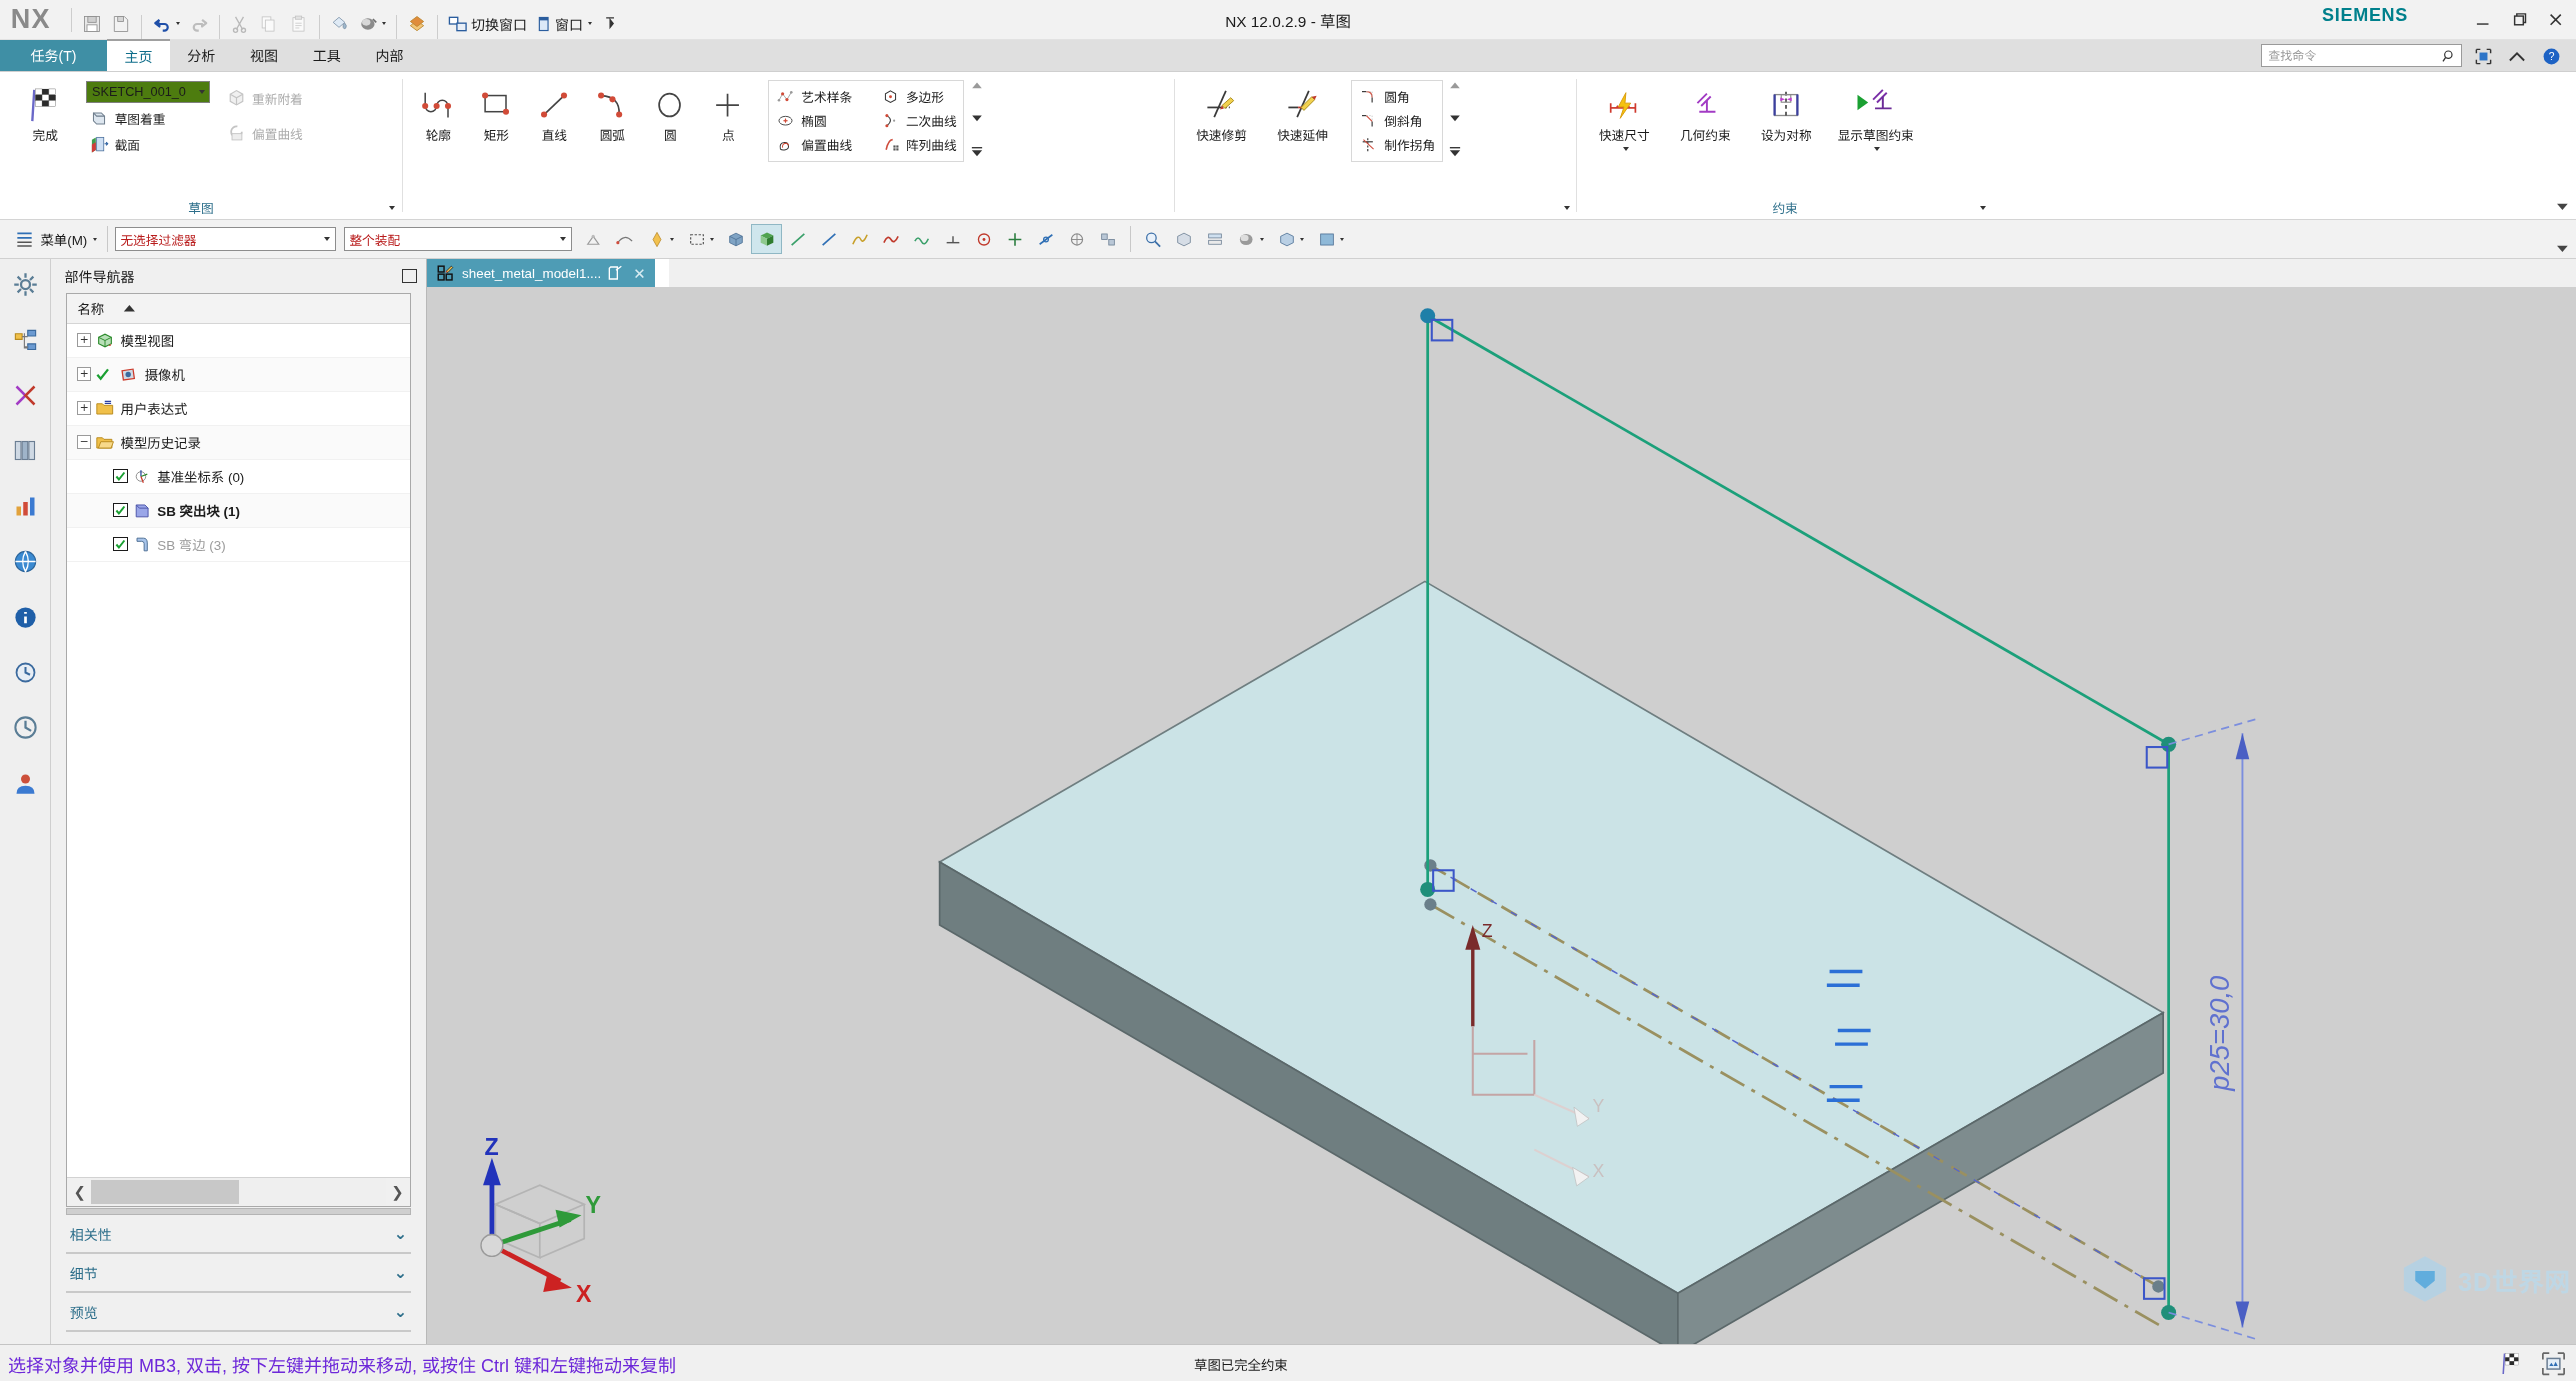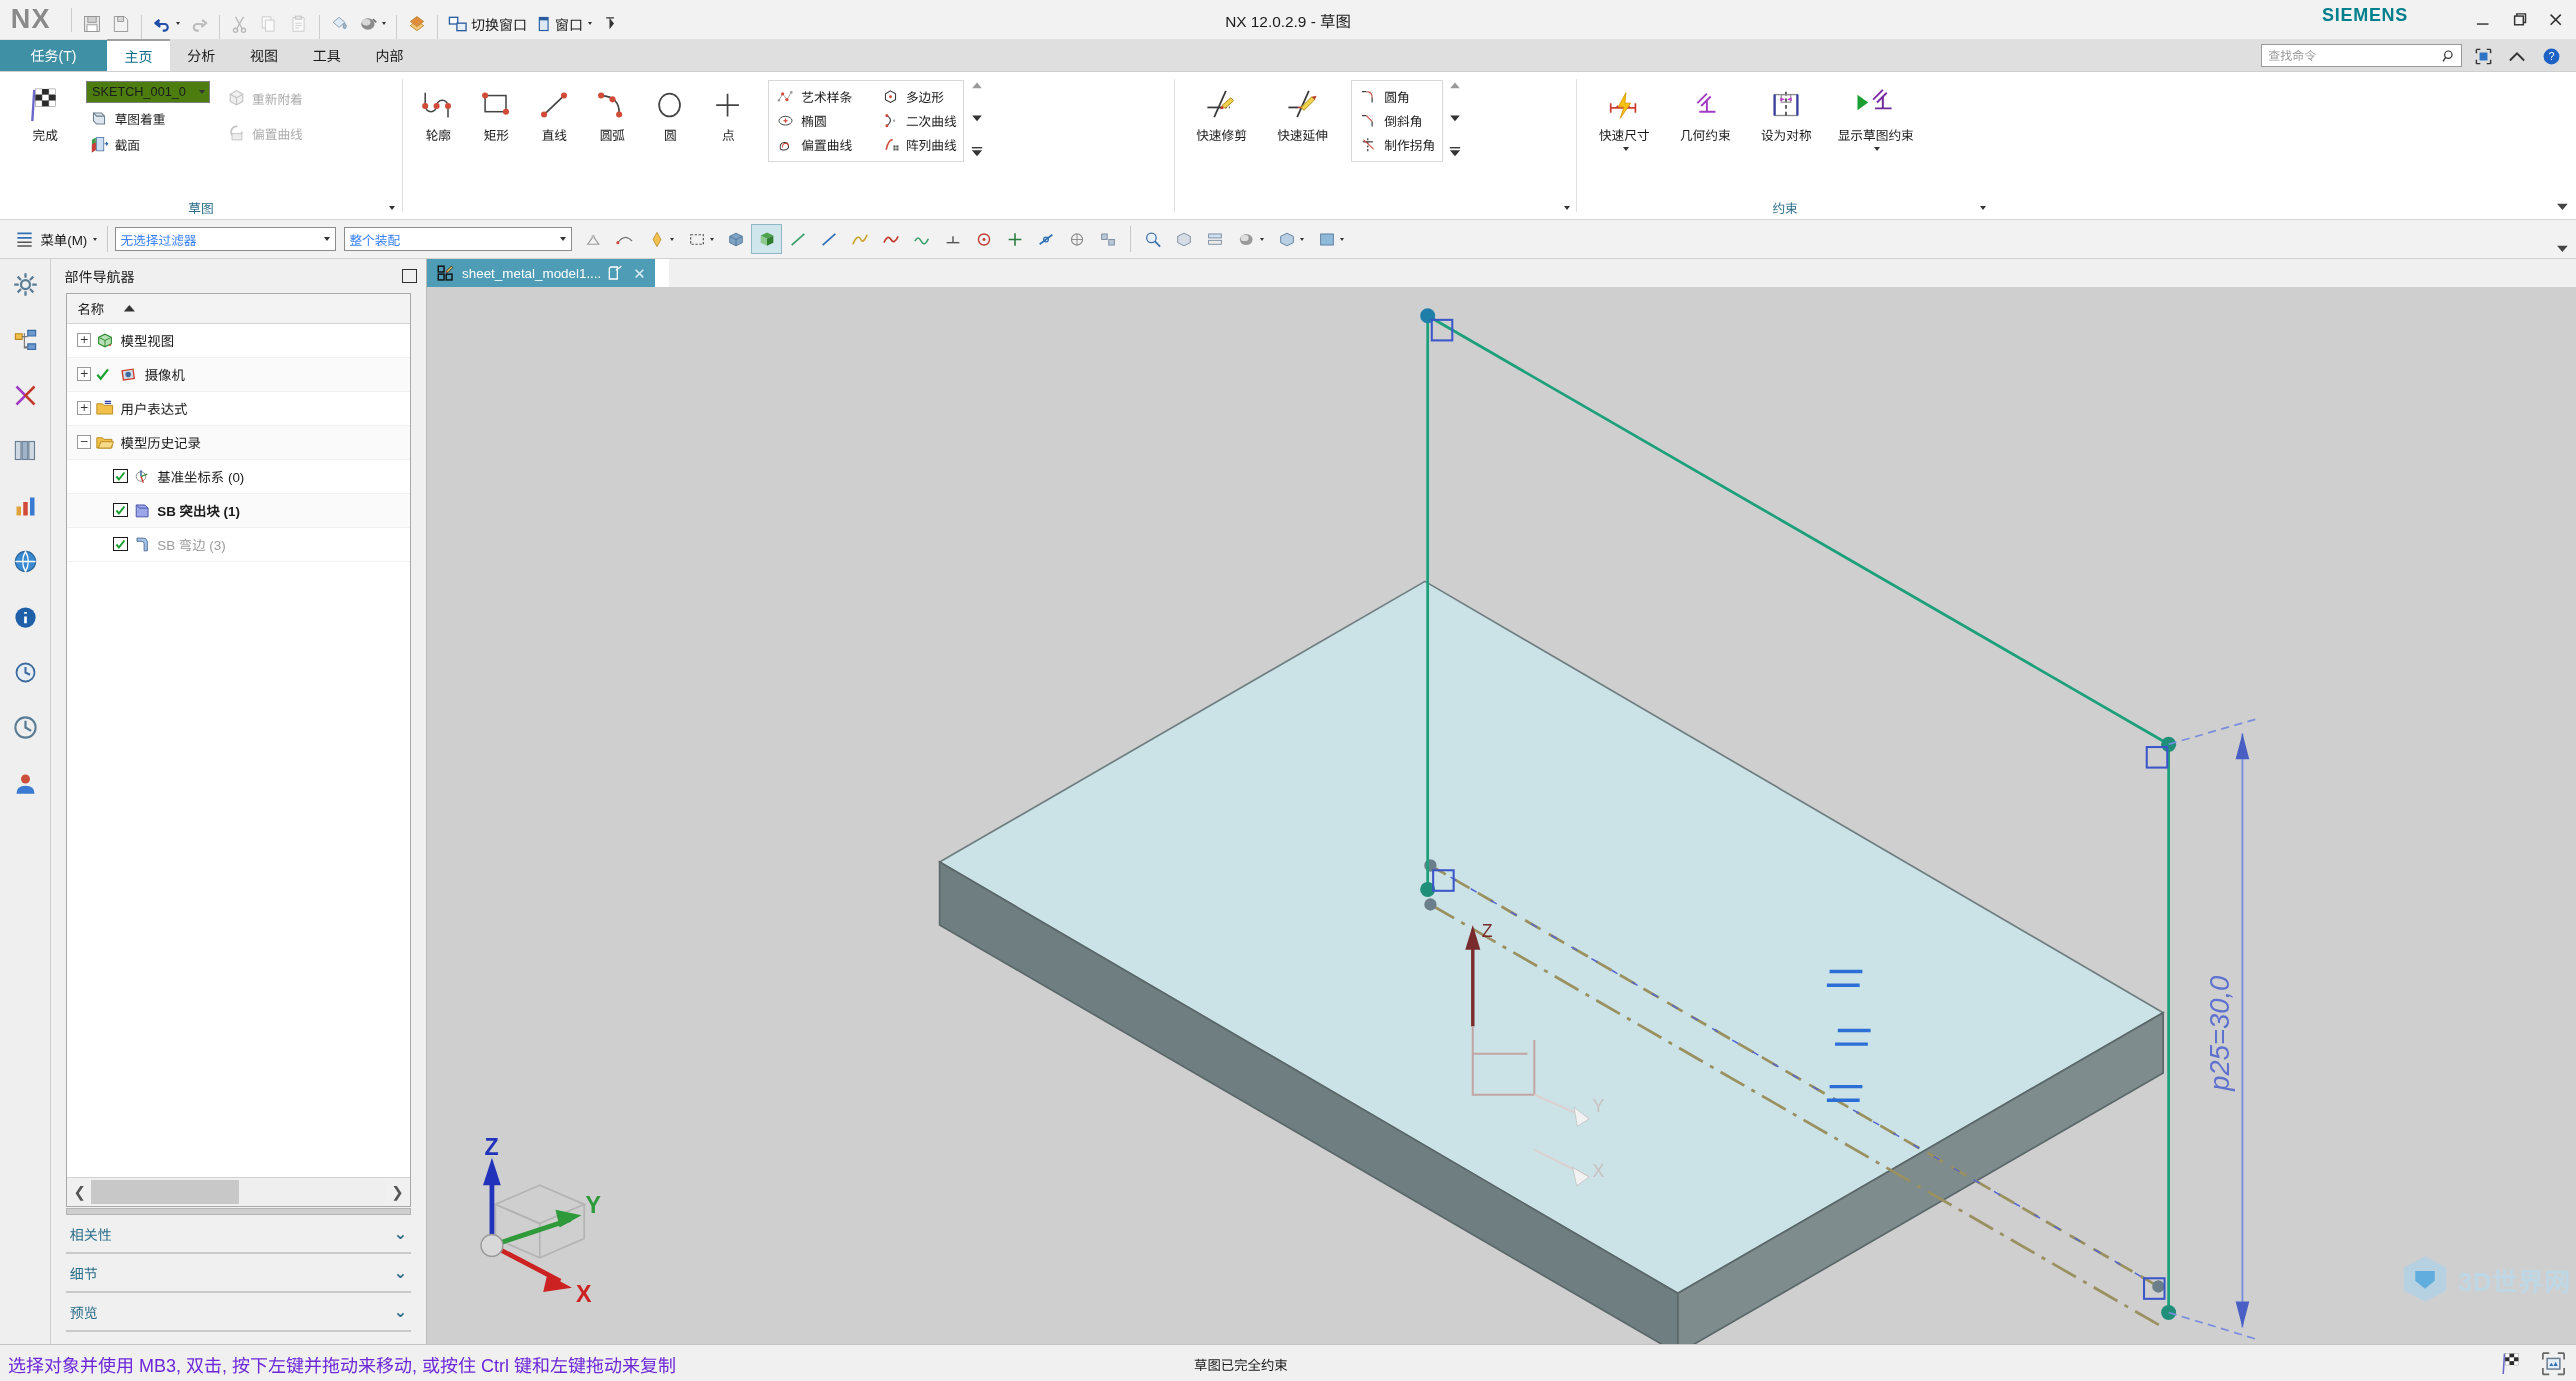--- a/index.html
+++ b/index.html
@@ -113,21 +113,21 @@
   
   .toolbar2 {
     flex: 0 0 39px; height:39px; background:#f2f2f2; display:flex; align-items:center;
     border-bottom:0.7px solid #d0d0d0; padding-left: 9.4px; position:relative;
   }
   .tb2-item { display:flex; align-items:center; height:29.5px; padding: 0 4px; }
   .tb2-label { font-size: 13.4px; color:#1b1b1b; margin-left:4px; }
   .tb2-sep { width:0.7px; height:25.5px; background:#c8c8c8; margin: 0 6.7px; }
   .tb2-combo {
     height: 24px; border:0.7px solid #8d8d8d; background:#fff; display:flex;
-    align-items:center; justify-content:space-between; padding: 0 4.7px; font-size:12.7px; color:#3b82f6;
+    align-items:center; justify-content:space-between; padding: 0 4.7px; font-size:12.7px; color:#b91c1c;
   }
   .tb2-btn { width: 31px; height: 29.5px; display:flex; align-items:center; justify-content:center; }
   .tb2-btn.hl { background:#cfe6ed; border:0.7px solid #8fb7c4; }
   .tb2-btn.caretted { width: 40px; }
 
   
   .main { flex: 1 1 auto; display:flex; min-height:0; background:#22c55e; }
 
   
   .resbar {

